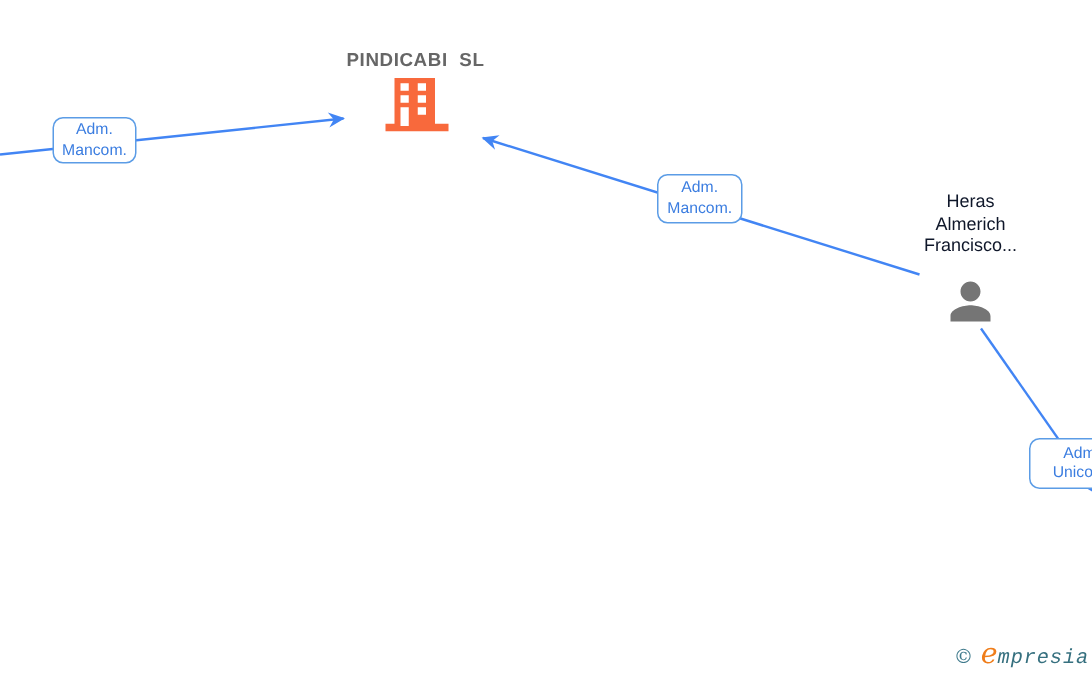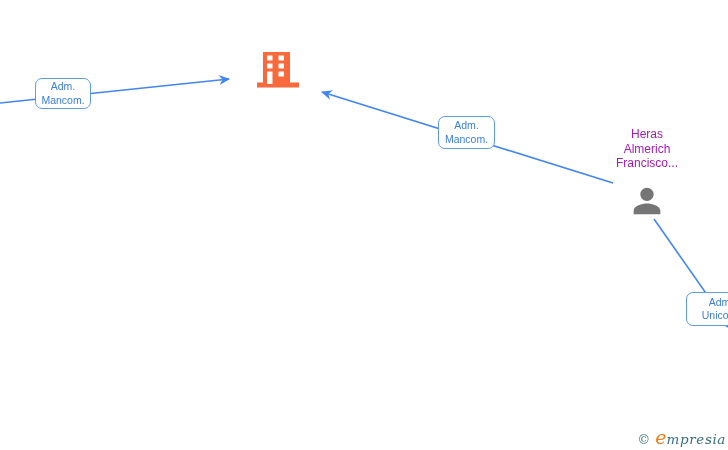--- a/index.html
+++ b/index.html
@@ -18,47 +18,48 @@
     position:absolute;background:#ffffff;border:1.5px solid #5b9ce6;
     border-radius:7px;color:#3b7de0;font-size:10.5px;line-height:13.5px;
     display:flex;align-items:center;justify-content:center;text-align:center;
     white-space:pre-line;padding:2px 20px;box-sizing:border-box;cursor:pointer;
   }
   .rel-left{left:35px;top:78px;width:56px;height:31px;}
   .rel-mid{left:438px;top:116px;width:57px;height:33px;}
   .rel-br{left:686px;top:292px;width:70px;height:34px;}
   .person-name{
     position:absolute;left:582px;top:127px;width:130px;text-align:center;
-    font-size:12px;line-height:14.5px;color:#a21caf;white-space:pre-line;cursor:pointer;
+    font-size:12px;line-height:14.5px;color:#0f172a;white-space:pre-line;cursor:pointer;
   }
   .person{position:absolute;left:627px;top:181px;cursor:pointer;}
   .brand{
     position:absolute;right:2px;bottom:3px;display:flex;align-items:baseline;
     font-family:"DejaVu Serif",serif;cursor:pointer;user-select:none;
   }
   .brand .copy{color:#3f7a8c;font-size:13px;margin-right:5px;font-style:normal;}
   .brand .e{color:#ef7d1a;font-size:19px;font-style:italic;line-height:1;}
-  .brand .rest{color:#36707f;font-size:13.5px;font-style:italic;letter-spacing:.6px;}
+  .brand .rest{color:#36707f;font-size:13.5px;font-style:italic;letter-spacing:.6px;font-family:Liberation Mono, monospace;}
 </style>
 </head>
 <body>
 
 <div class="canvas">
 
   <svg class="links" width="728" height="450" viewBox="0 0 728 450">
     <defs>
       <marker id="arrowBlue" markerUnits="userSpaceOnUse" markerWidth="14" markerHeight="12" refX="11" refY="6" orient="auto">
         <path d="M1,1 L12,6 L1,11 L4.5,6 Z" fill="#4285f4"></path>
       </marker>
     </defs>
     <line x1="0" y1="103" x2="229" y2="79" stroke="#4285f4" stroke-width="1.6" marker-end="url(#arrowBlue)"></line>
     <line x1="613" y1="183" x2="322" y2="92" stroke="#4285f4" stroke-width="1.6" marker-end="url(#arrowBlue)"></line>
     <line x1="654" y1="219" x2="731" y2="329" stroke="#4285f4" stroke-width="1.6" marker-end="url(#arrowBlue)"></line>
   </svg>
 
+  <div class="company-name">PINDICABI  SL</div>
 
   <svg class="building" width="44" height="36" viewBox="0 0 44 36">
     <rect x="1" y="30.5" width="42" height="5" fill="#f8693c"></rect>
     <rect x="7" y="0" width="27" height="32" fill="#f8693c"></rect>
     <rect x="11" y="3.5" width="5.5" height="5" fill="#ffffff"></rect>
     <rect x="22.5" y="3.5" width="5.5" height="5" fill="#ffffff"></rect>
     <rect x="11" y="11.5" width="5.5" height="5" fill="#ffffff"></rect>
     <rect x="22.5" y="11.5" width="5.5" height="5" fill="#ffffff"></rect>
     <rect x="22.5" y="19.5" width="5.5" height="5" fill="#ffffff"></rect>
     <rect x="11" y="19.5" width="5.5" height="12.5" fill="#ffffff"></rect>

